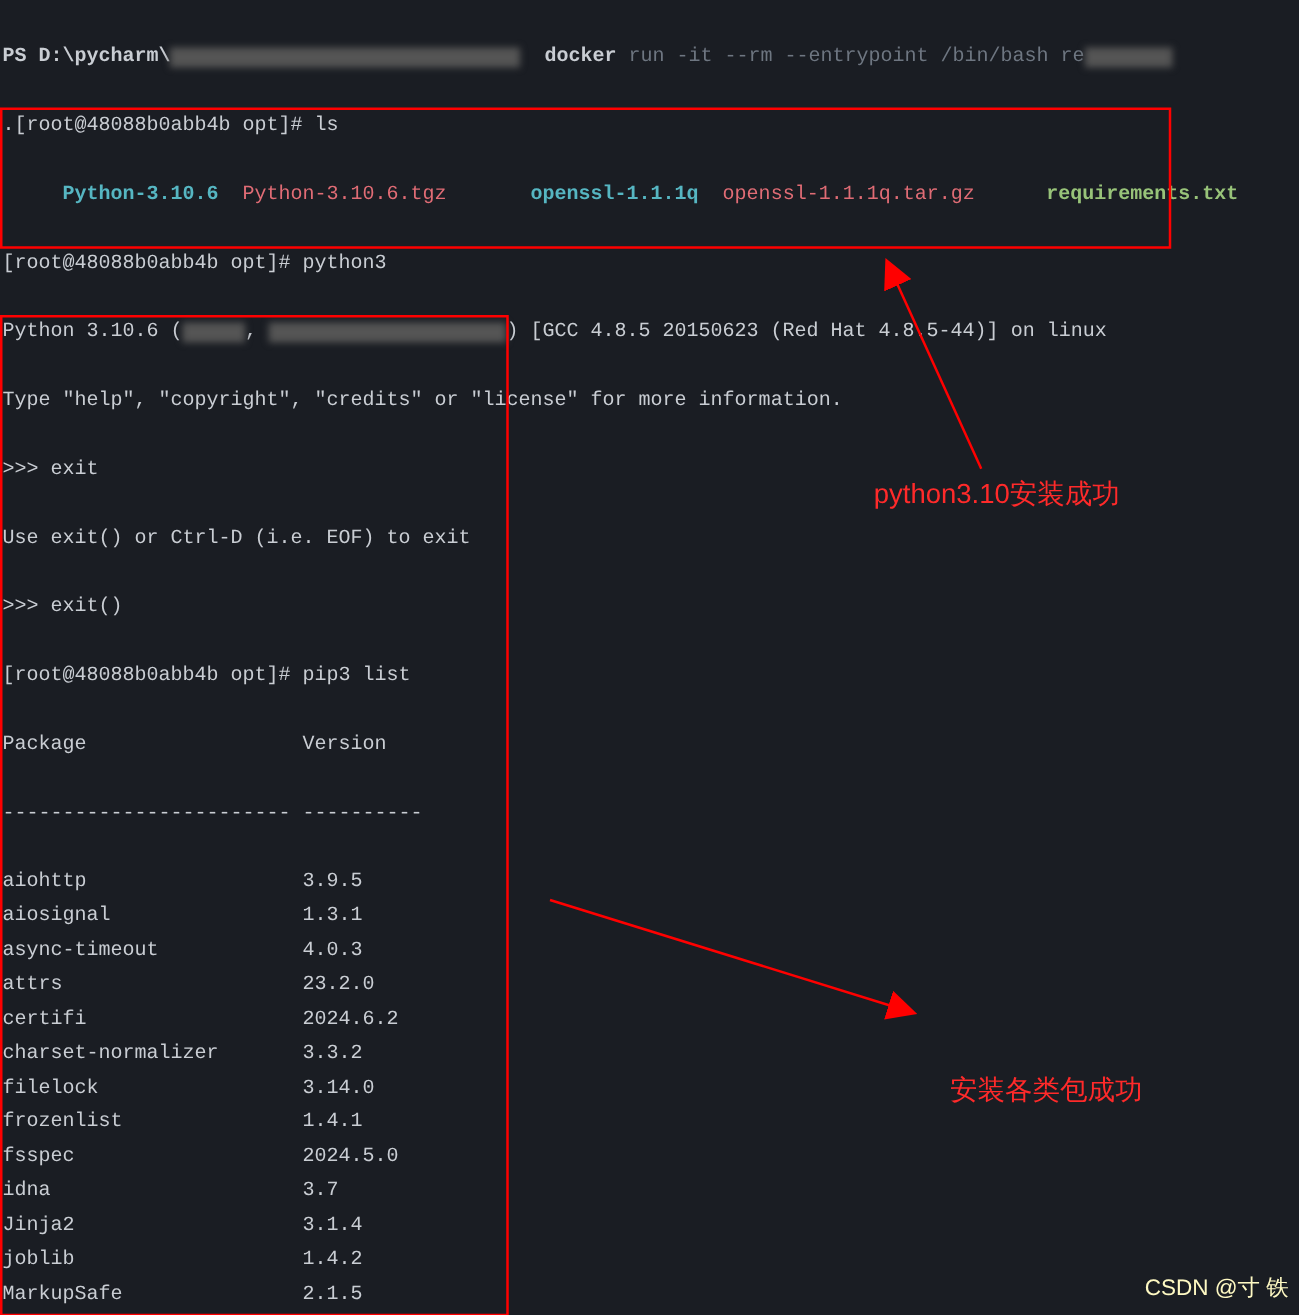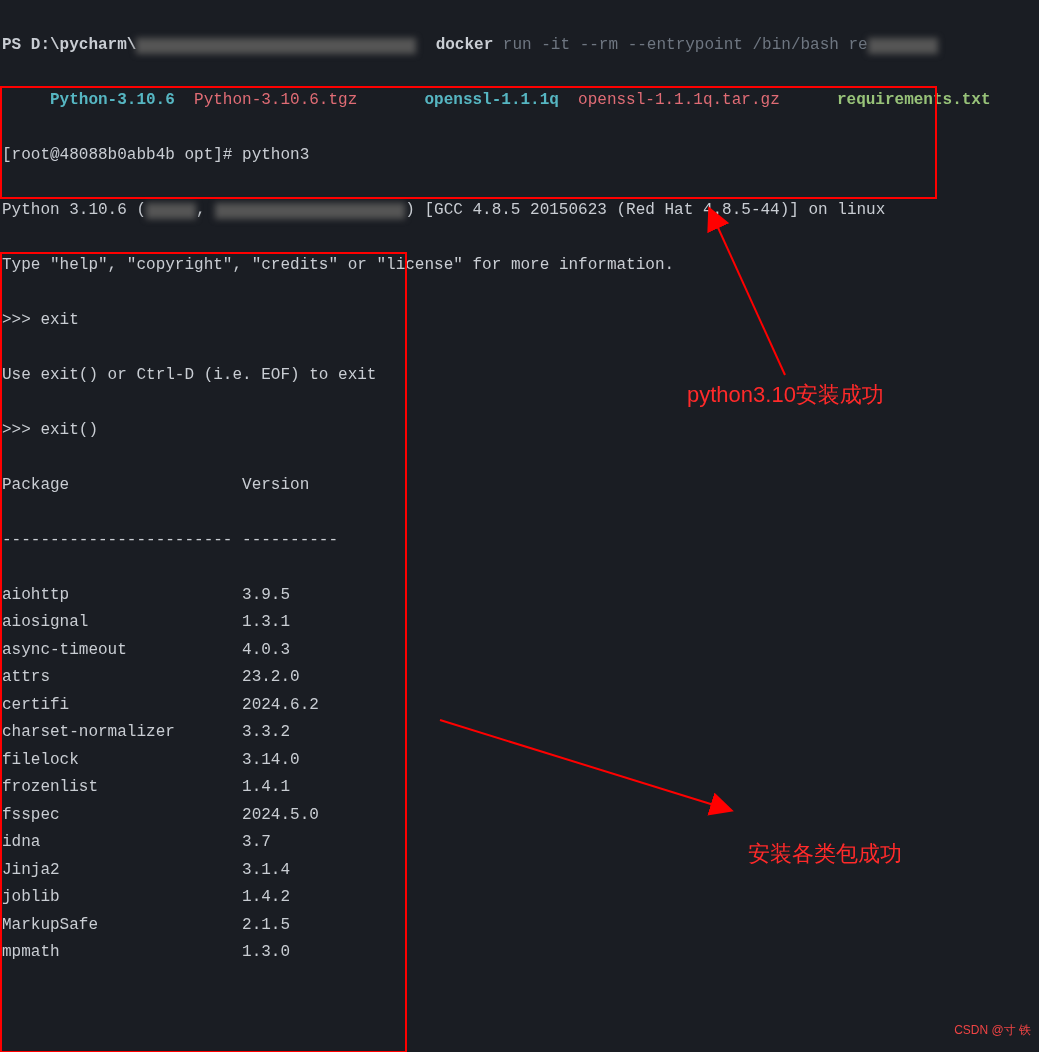--- a/index.html
+++ b/index.html
@@ -37,49 +37,52 @@
     pointer-events: none;
   }
   #box1 { left: 0px; top: 86px; width: 933px; height: 109px; }
   #box2 { left: 0px; top: 252px; width: 403px; height: 797px; }
   .anno {
     position: absolute;
     color: #ff2a2a;
     font-family: "Microsoft YaHei", sans-serif;
     font-size: 22px;
     pointer-events: none;
+    margin-left: 12px;
   }
   #anno1 { left: 687px; top: 381px; }
-  #anno2 { left: 748px; top: 840px; }
+  #anno2 { left: 748px; top: 858px; }
   .watermark {
     position: absolute;
     right: 8px;
     bottom: 8px;
-    color: #ef4444;
+    color: #fef9c3;
     font-family: sans-serif;
-    font-size: 12px;
+    font-size: 18px;
   }
   svg.arrow {
     position: absolute;
     overflow: visible;
     pointer-events: none;
   }
 </style>
 </head>
 <body>
 
 <div class="terminal">
 <div><span class="white">PS D:\pycharm\</span><span class="blur" style="width:280px;height:16px;"></span>  <span class="white">docker</span><span class="gray"> run -it --rm --entrypoint /bin/bash re</span><span class="blur" style="width:70px;height:16px;"></span></div>
+<div><span>.[root@48088b0abb4b opt]# ls</span></div>
 <div><span class="cyan">Python-3.10.6</span>  <span class="red">Python-3.10.6.tgz</span>  <span class="cyan">openssl-1.1.1q</span>  <span class="red">openssl-1.1.1q.tar.gz</span>  <span class="green">requirements.txt</span></div>
 <div><span>[root@48088b0abb4b opt]# python3</span></div>
 <div><span>Python 3.10.6 (</span><span class="blur" style="width:50px;height:16px;"></span>, <span class="blur" style="width:190px;height:16px;"></span><span>) [GCC 4.8.5 20150623 (Red Hat 4.8.5-44)] on linux</span></div>
 <div><span>Type "help", "copyright", "credits" or "license" for more information.</span></div>
 <div><span>&gt;&gt;&gt; exit</span></div>
 <div><span>Use exit() or Ctrl-D (i.e. EOF) to exit</span></div>
 <div><span>&gt;&gt;&gt; exit()</span></div>
+<div><span>[root@48088b0abb4b opt]# pip3 list</span></div>
 <div><span id="hdr-pkg">Package                  </span><span id="hdr-ver">Version</span></div>
 <div><span>------------------------ ----------</span></div>
 <div id="pkg-list"><div>aiohttp                  3.9.5</div><div>aiosignal                1.3.1</div><div>async-timeout            4.0.3</div><div>attrs                    23.2.0</div><div>certifi                  2024.6.2</div><div>charset-normalizer       3.3.2</div><div>filelock                 3.14.0</div><div>frozenlist               1.4.1</div><div>fsspec                   2024.5.0</div><div>idna                     3.7</div><div>Jinja2                   3.1.4</div><div>joblib                   1.4.2</div><div>MarkupSafe               2.1.5</div><div>mpmath                   1.3.0</div></div>
 </div>
 
 <div id="box1" class="box-red"></div>
 <div id="box2" class="box-red"></div>
 
 <svg class="arrow" style="left:0;top:0;" width="1039" height="1052">
   <defs>

